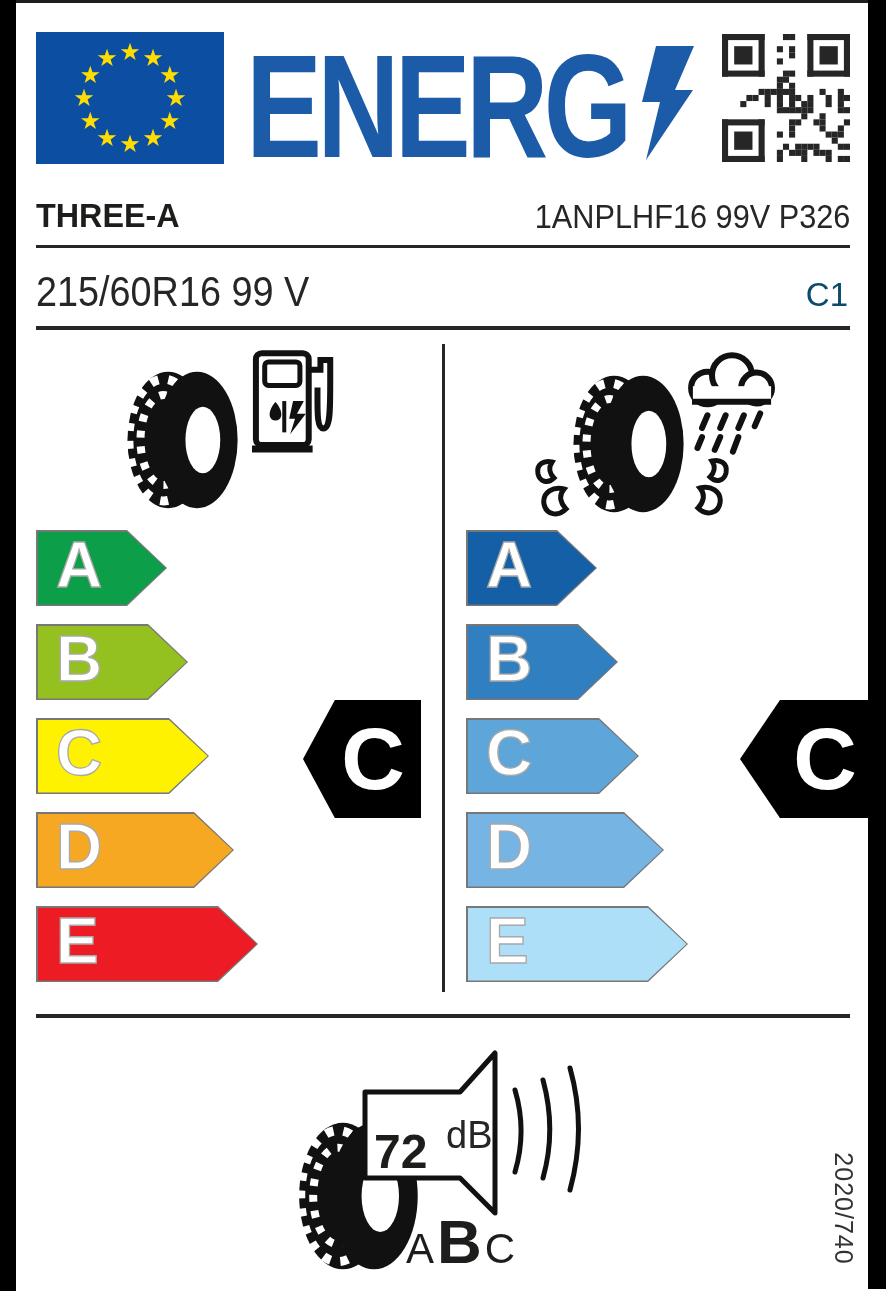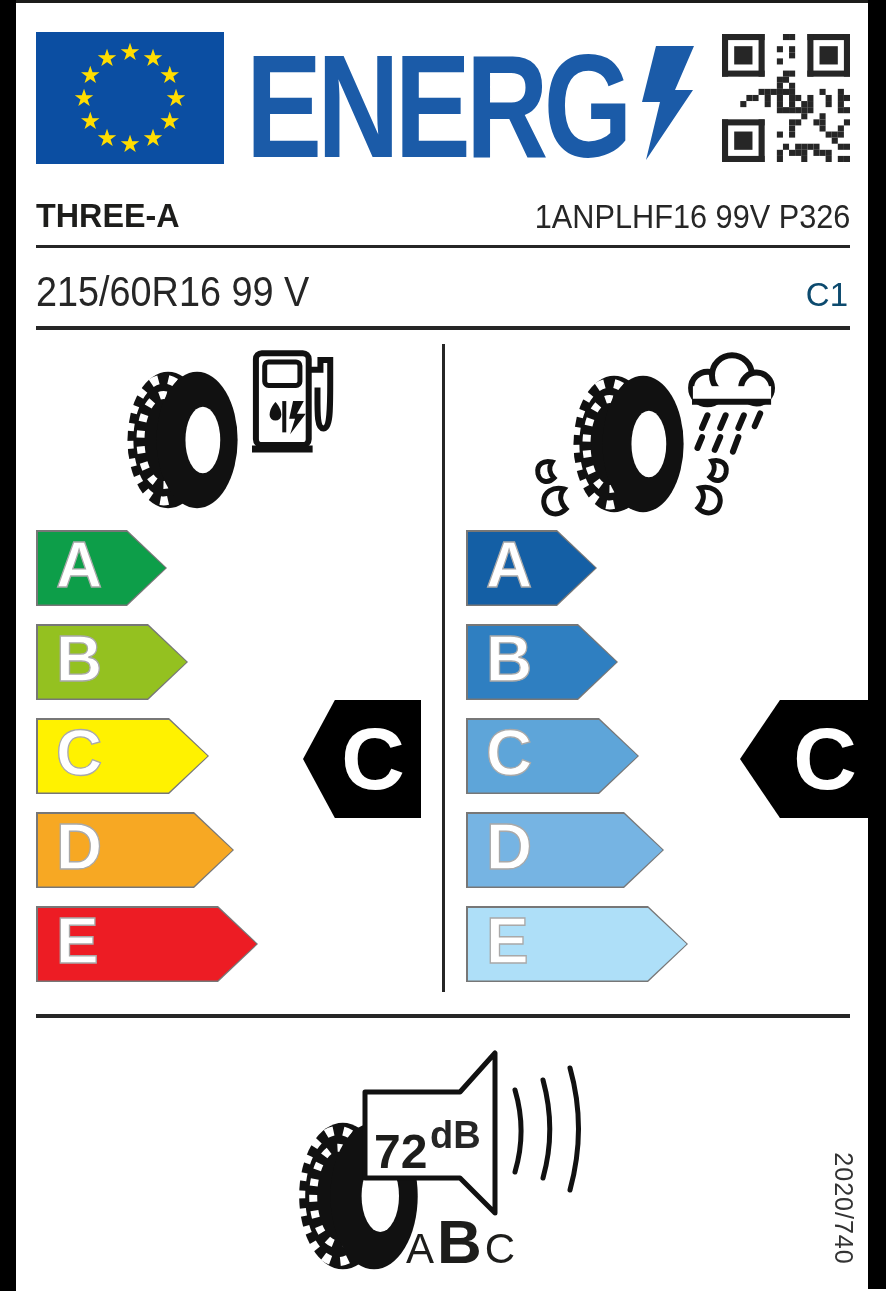--- a/index.html
+++ b/index.html
@@ -50,21 +50,21 @@
 
   .indicator{position:absolute;top:700px;height:118px;background:#000;
     clip-path:polygon(27% 0,100% 0,100% 100%,27% 100%,0 50%);
     display:flex;align-items:center;justify-content:center;}
   .indicator span{font-size:88px;font-weight:bold;color:#fff;line-height:1;padding-left:22px;}
   .ind-left{left:303px;width:118px;}
   .ind-right{left:740px;width:148px;}
 
   
   .noise-value{left:374px;top:1124px;font-size:48px;font-weight:bold;color:#1d1d1b;}
-  .noise-unit{left:430px;top:1114px;font-size:38px;color:#262626;font-weight:bold;}
+  .noise-unit{left:446px;top:1114px;font-size:38px;color:#262626;}
   .noise-classes{left:406px;top:1206px;display:flex;align-items:baseline;gap:3px;}
   .noise-classes span{font-size:42px;color:#1d1d1b;}
   .noise-classes span.rated{font-size:62px;font-weight:bold;}
 
   
   .regulation{left:806px;top:1138px;width:74px;height:140px;display:flex;align-items:center;justify-content:center;}
   .regulation span{transform:rotate(90deg);white-space:nowrap;font-size:25px;color:#333;letter-spacing:1px;}
 </style>
 </head>
 <body>

